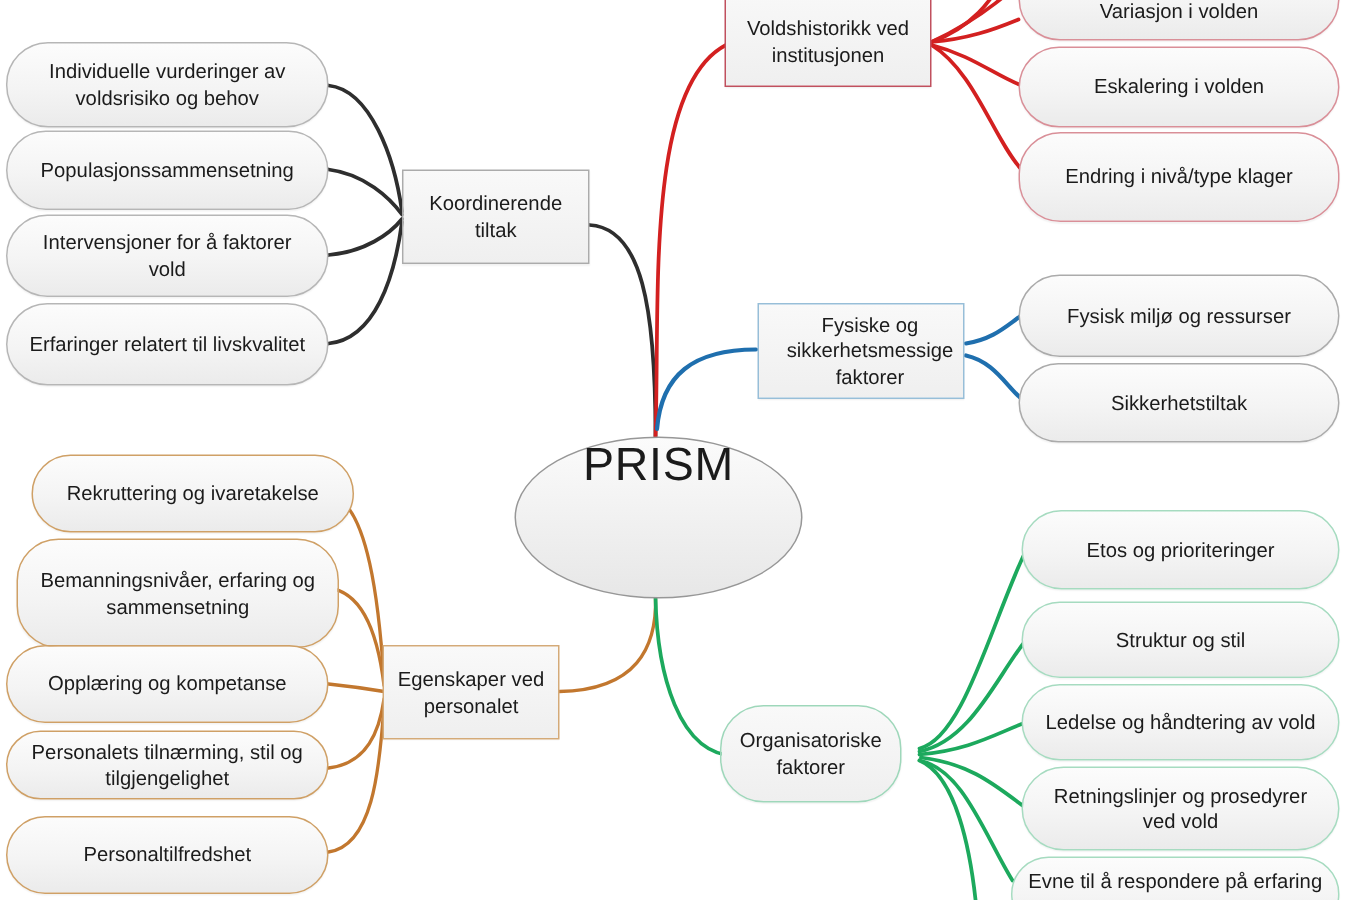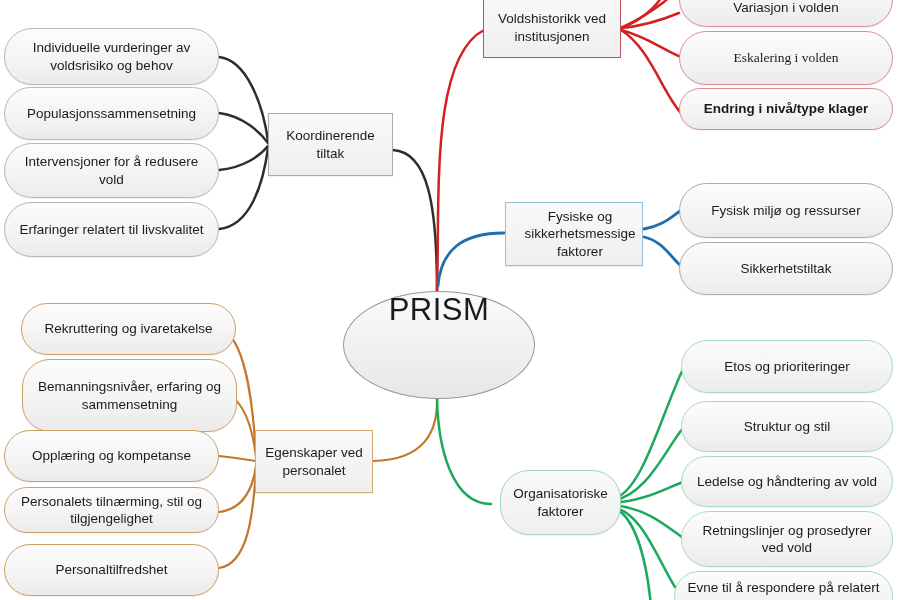--- a/index.html
+++ b/index.html
@@ -84,58 +84,58 @@
   </div>
   <div class="node" style="left: 483px; top: -12px; width: 138px; height: 70px; padding-top: 12px; border-color: rgb(192, 80, 94);">
     <span>Voldshistorikk ved institusjonen</span>
   </div>
   <div class="node" style="left: 505px; top: 202px; width: 138px; height: 64px; border-color: rgb(151, 190, 216); padding-left: 18px;">
     <span>Fysiske og sikkerhetsmessige faktorer</span>
   </div>
   <div class="node" style="left: 255px; top: 430px; width: 118px; height: 63px; border-color: rgb(212, 170, 120);">
     <span>Egenskaper ved personalet</span>
   </div>
-  <div class="node" style="left: 500px; top: 470px; width: 121px; height: 65px; border-color: rgb(158, 215, 186); border-radius: 29px;">
+  <div class="node" style="left: 480px; top: 470px; width: 121px; height: 65px; border-color: rgb(158, 215, 186); border-radius: 29px;">
     <span>Organisatoriske faktorer</span>
   </div>
 
   <div class="leaf" style="left: 4px; top: 28px; width: 215px; height: 57px; border-color: rgb(182, 182, 182); justify-content: flex-end;">
     <span>Individuelle vurderinger av voldsrisiko og behov</span>
   </div>
   <div class="leaf" style="left: 4px; top: 87px; width: 215px; height: 53px; border-color: rgb(182, 182, 182);">
     <span>Populasjonssammensetning</span>
   </div>
   <div class="leaf" style="left: 4px; top: 143px; width: 215px; height: 55px; border-color: rgb(182, 182, 182);">
-    <span>Intervensjoner for å redusere vold</span>
+    <span>Intervensjoner for å faktorer vold</span>
   </div>
   <div class="leaf" style="left: 4px; top: 202px; width: 215px; height: 55px; border-color: rgb(182, 182, 182);">
     <span>Erfaringer relatert til livskvalitet</span>
   </div>
 
   <div class="leaf" style="left: 679px; top: -28px; width: 214px; height: 55px; padding-top: 20px; border-color: rgb(217, 143, 152);">
     <span>Variasjon i volden</span>
   </div>
-  <div class="leaf" style="left: 679px; top: 31px; width: 214px; height: 54px; border-color: rgb(217, 143, 152); font-family: Liberation Serif, serif;">
+  <div class="leaf" style="left: 679px; top: 31px; width: 214px; height: 54px; border-color: rgb(217, 143, 152);">
     <span>Eskalering  i volden</span>
   </div>
-  <div class="leaf" style="left: 679px; top: 88px; width: 214px; height: 42px; border-color: rgb(217, 143, 152); font-weight: bold;">
+  <div class="leaf" style="left: 679px; top: 88px; width: 214px; height: 60px; border-color: rgb(217, 143, 152);">
     <span>Endring i nivå/type klager</span>
   </div>
 
   <div class="leaf" style="left: 679px; top: 183px; width: 214px; height: 55px; border-color: rgb(171, 171, 171);">
     <span>Fysisk miljø og ressurser</span>
   </div>
   <div class="leaf" style="left: 679px; top: 242px; width: 214px; height: 53px; border-color: rgb(171, 171, 171);">
     <span>Sikkerhetstiltak</span>
   </div>
 
   <div class="leaf" style="left: 21px; top: 303px; width: 215px; height: 52px; border-color: rgb(207, 160, 102);">
     <span>Rekruttering og ivaretakelse</span>
   </div>
-  <div class="leaf" style="left: 22px; top: 359px; width: 215px; height: 73px; border-color: rgb(207, 160, 102);">
+  <div class="leaf" style="left: 11px; top: 359px; width: 215px; height: 73px; border-color: rgb(207, 160, 102);">
     <span>Bemanningsnivåer, erfaring og sammensetning</span>
   </div>
   <div class="leaf" style="left: 4px; top: 430px; width: 215px; height: 52px; border-color: rgb(207, 160, 102);">
     <span>Opplæring og kompetanse</span>
   </div>
   <div class="leaf" style="left: 4px; top: 487px; width: 215px; height: 46px; border-color: rgb(207, 160, 102);">
     <span>Personalets tilnærming, stil og tilgjengelighet</span>
   </div>
   <div class="leaf" style="left: 4px; top: 544px; width: 215px; height: 52px; border-color: rgb(207, 160, 102);">
     <span>Personaltilfredshet</span>
@@ -147,16 +147,16 @@
   <div class="leaf" style="left: 681px; top: 401px; width: 212px; height: 51px; border-color: rgb(166, 219, 192);">
     <span>Struktur og stil</span>
   </div>
   <div class="leaf" style="left: 681px; top: 456px; width: 212px; height: 51px; border-color: rgb(166, 219, 192);">
     <span>Ledelse og håndtering av vold</span>
   </div>
   <div class="leaf" style="left: 681px; top: 511px; width: 212px; height: 56px; border-color: rgb(166, 219, 192);">
     <span>Retningslinjer og prosedyrer ved vold</span>
   </div>
   <div class="leaf" style="left: 674px; top: 571px; width: 219px; height: 50px; align-items: flex-start; padding-top: 7px; border-color: rgb(166, 219, 192);">
-    <span>Evne til å respondere på relatert</span>
+    <span>Evne til å respondere på erfaring</span>
   </div>
 
 </div>
 
 </body></html>

